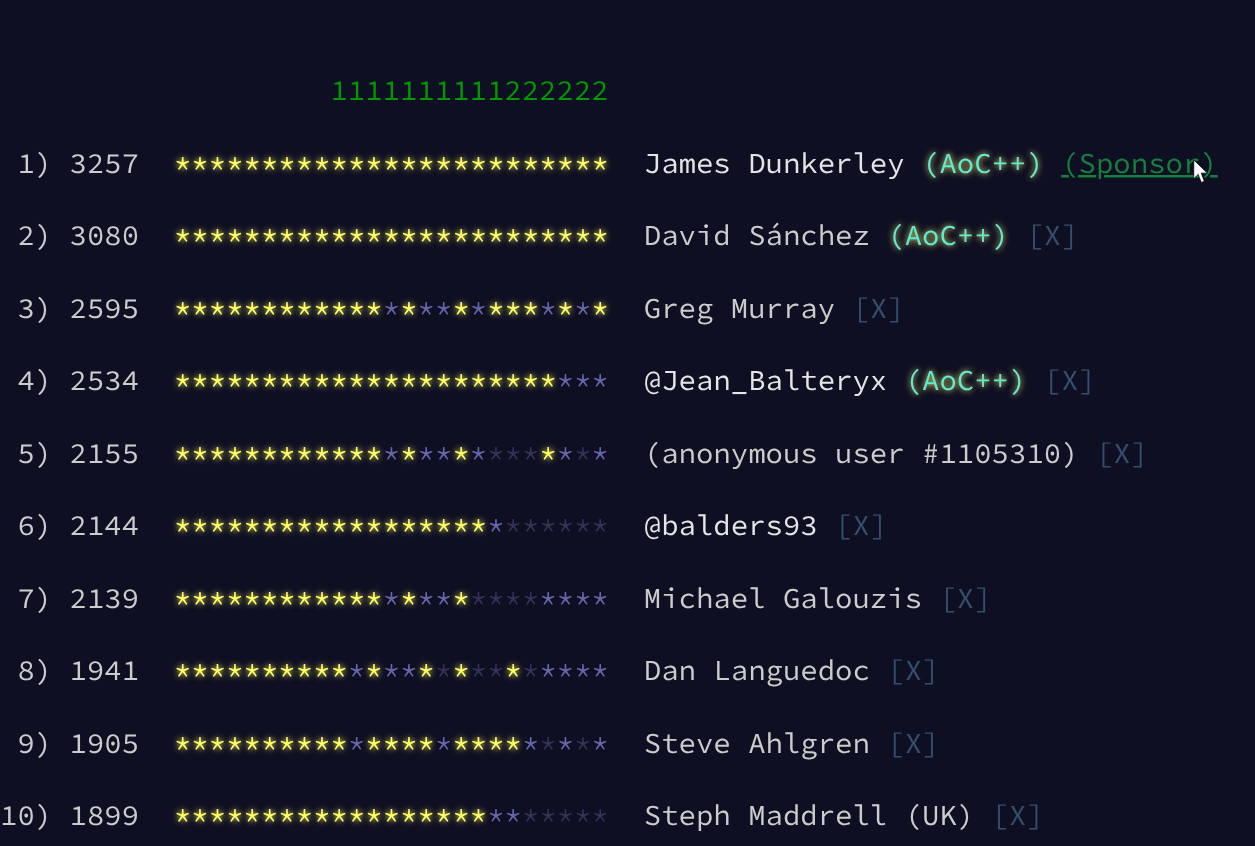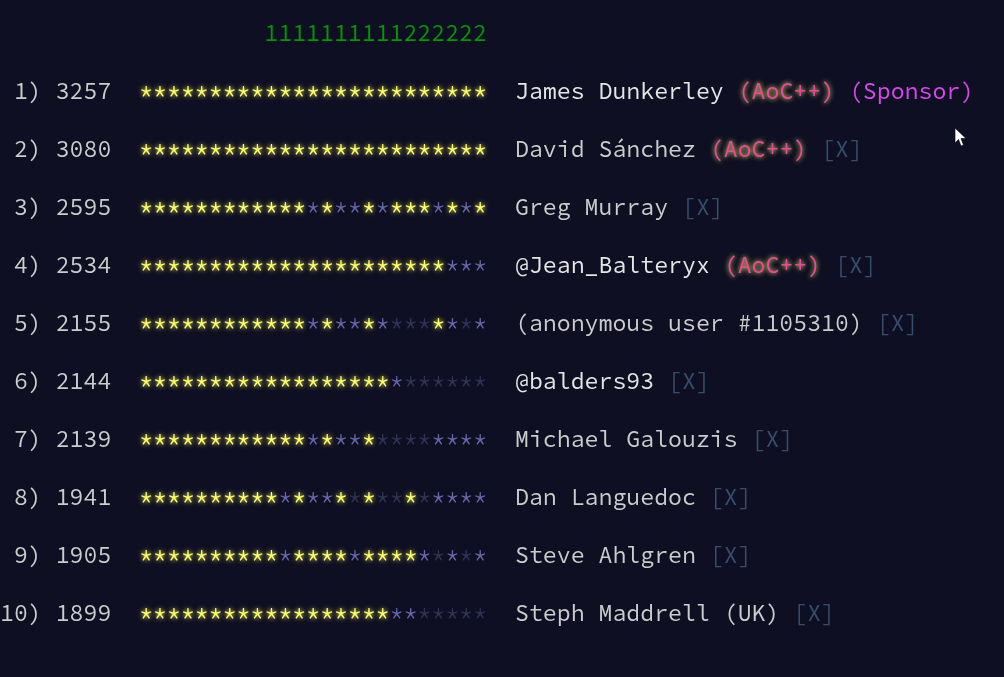--- a/index.html
+++ b/index.html
@@ -16,31 +16,32 @@
   }
   .board {
     white-space: pre;
     padding-top: 18px;
   }
   .row {
     white-space: pre;
   }
   .header {
     color: #009900;
+    margin-top: 40px;
   }
   .rank, .score {
     color: #cccccc;
   }
   .star-gold   { color: #ffff66; text-shadow: 0 0 5px #ffff66; }
   .star-silver { color: #6666aa; }
   .star-none   { color: #333355; }
   .name-grey   { color: #cccccc; }
   .name-link   { color: #e5e5e5; }
-  .aoc         { color: #ec4899; text-shadow: 0 0 5px #ffff66; text-align: right; }
-  .sponsor     { color: #d946ef; }
+  .aoc         { color: #5eead4; text-shadow: 0 0 5px #ffff66; text-align: right; }
+  .sponsor     { color: #15803d; text-decoration: underline; }
   .x           { color: #354e6b; }
   .cursor {
     position: absolute;
     left: 952px;
     top: 127px;
     pointer-events: none;
     color: #ffffff;
     font-size: 18px;
   }
 </style>

